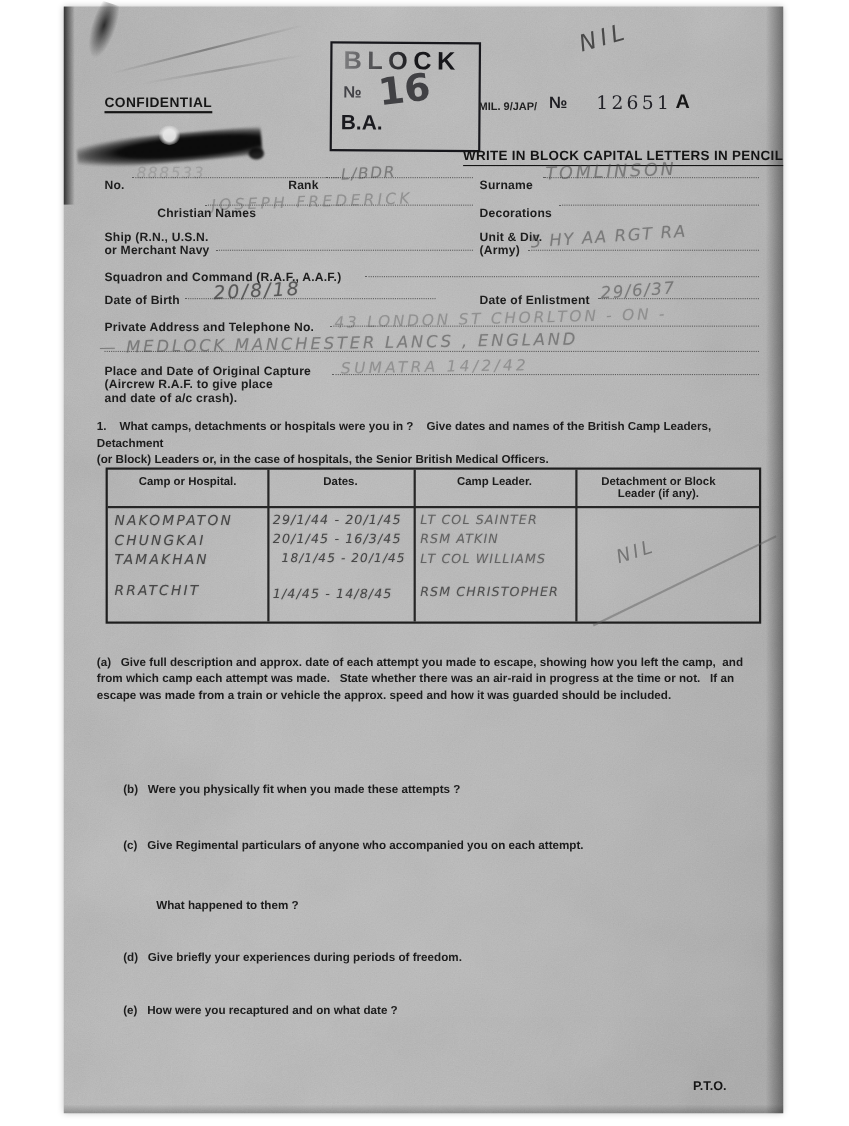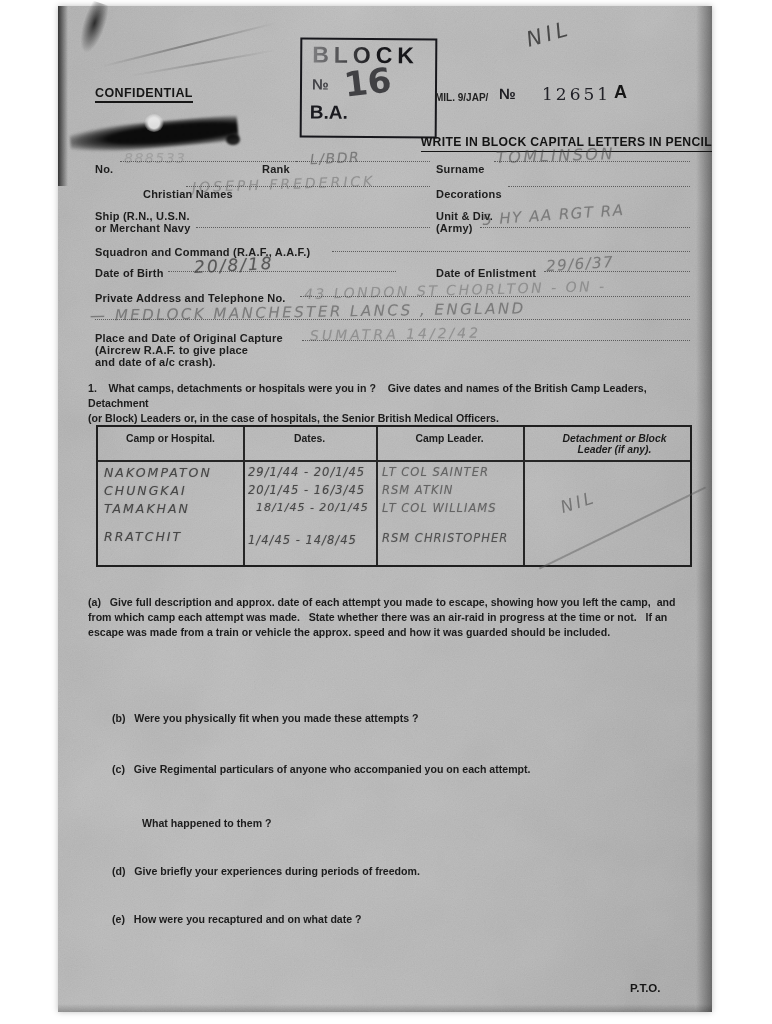--- a/index.html
+++ b/index.html
@@ -166,21 +166,21 @@
 (or Block) Leaders or, in the case of hospitals, the Senior British Medical Officers.</div>
 
     <div class="tbl">
       <div class="vline" style="left:145px;"></div>
       <div class="vline" style="left:278px;"></div>
       <div class="vline" style="left:425px;"></div>
       <div class="hline"></div>
       <div class="th" style="left:0;width:145px;">Camp or Hospital.</div>
       <div class="th" style="left:145px;width:133px;">Dates.</div>
       <div class="th" style="left:278px;width:147px;">Camp Leader.</div>
-      <div class="th" style="left:441px;width:151px;font-style:italic;">Detachment or Block
+      <div class="th" style="left:425px;width:151px;">Detachment or Block
 Leader (if any).</div>
 
       <div class="thw" style="left:6px;top:38px;letter-spacing:2px;">NAKOMPATON</div>
       <div class="thw" style="left:6px;top:56px;letter-spacing:2px;">CHUNGKAI</div>
       <div class="thw" style="left:6px;top:74px;letter-spacing:2px;">TAMAKHAN</div>
       <div class="thw" style="left:6px;top:102px;letter-spacing:2px;">RRATCHIT</div>
 
       <div class="thw" style="left:150px;top:38px;font-size:11.5px;">29/1/44 - 20/1/45</div>
       <div class="thw" style="left:150px;top:56px;font-size:11.5px;">20/1/45 - 16/3/45</div>
       <div class="thw" style="left:158px;top:74px;font-size:11px;">18/1/45 - 20/1/45</div>

